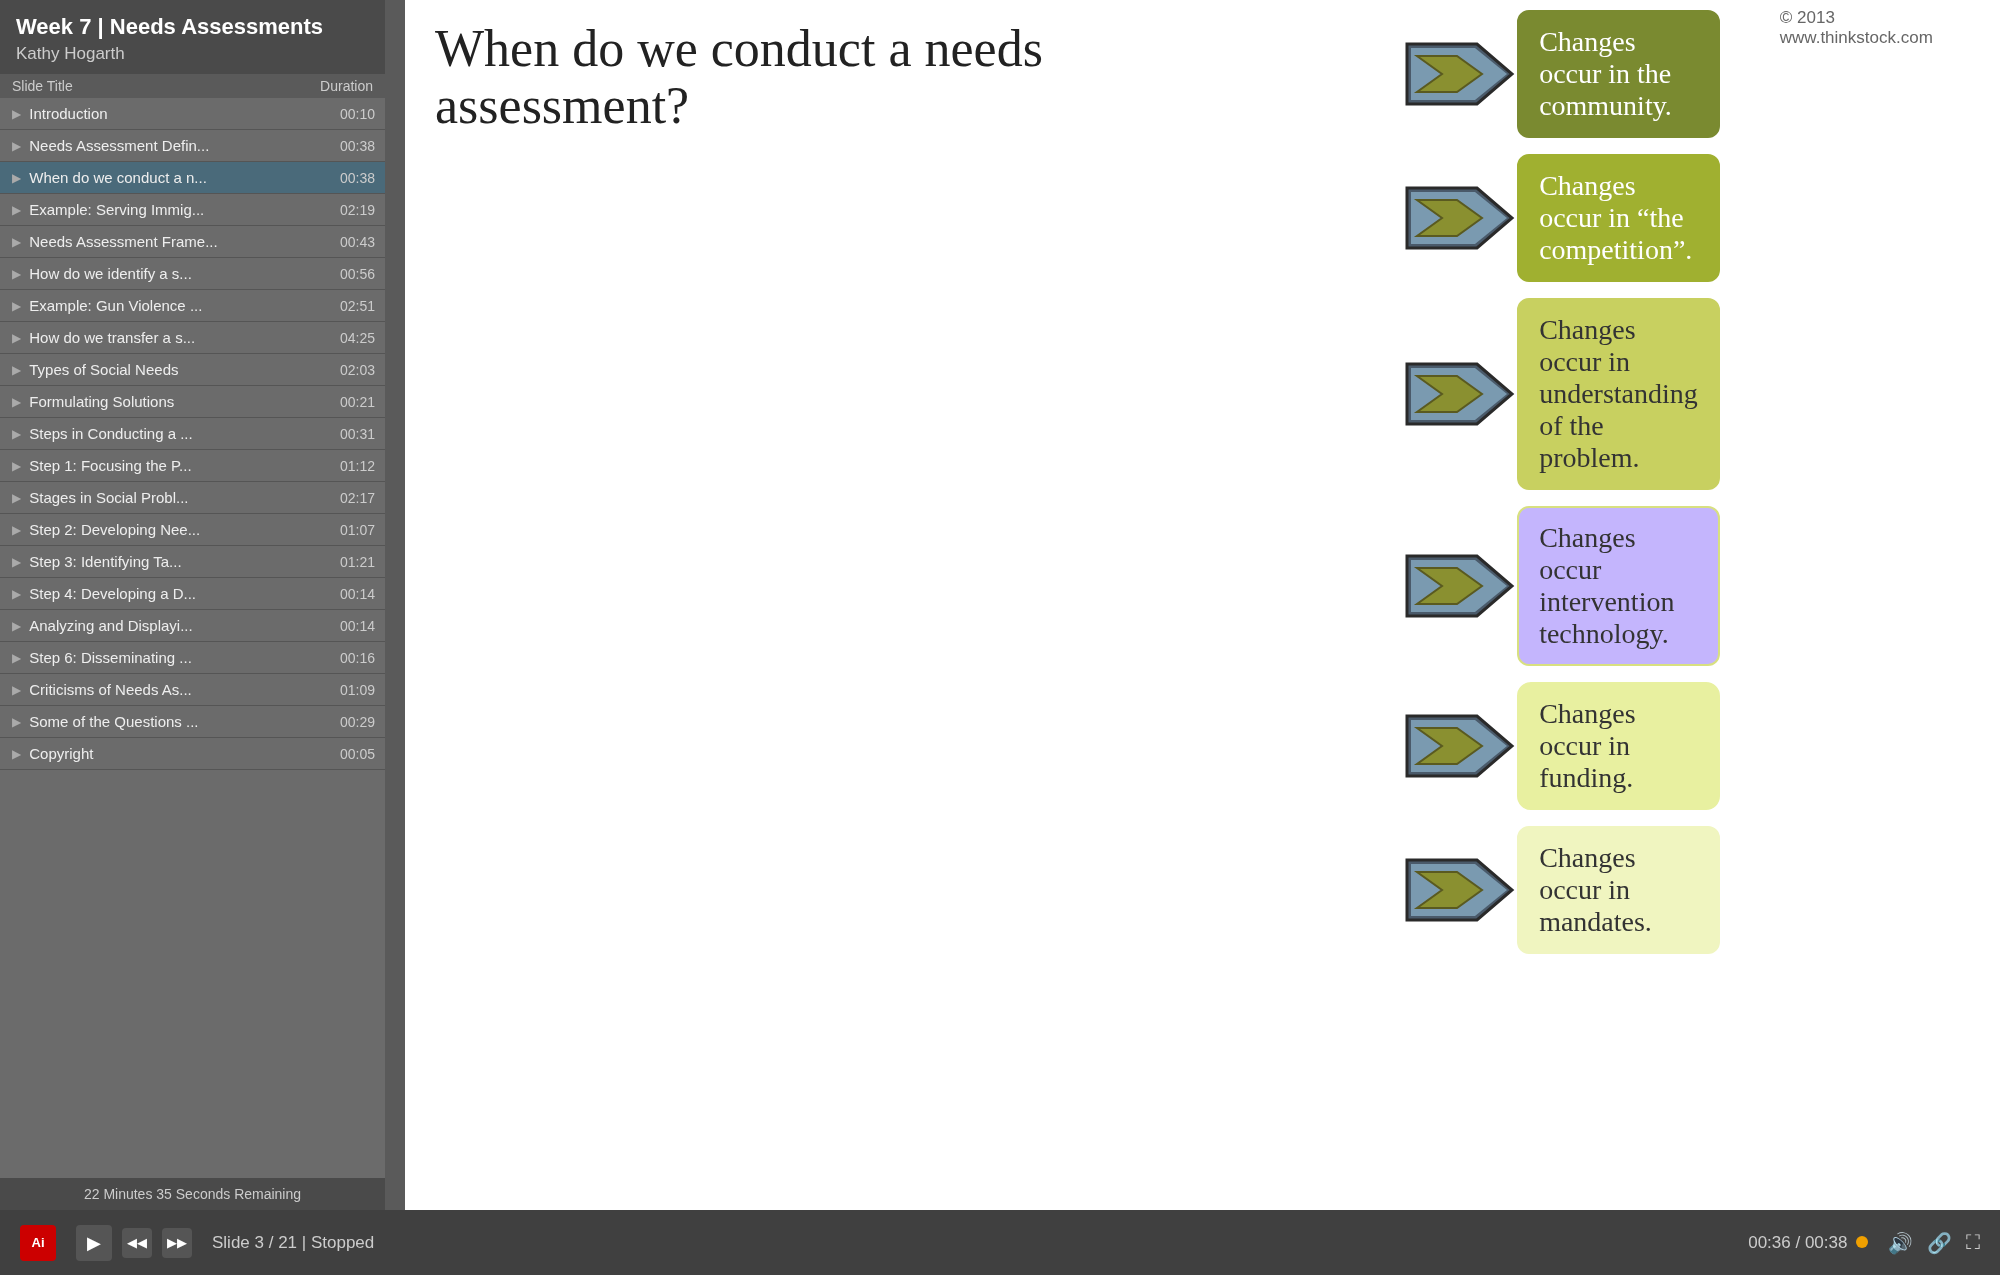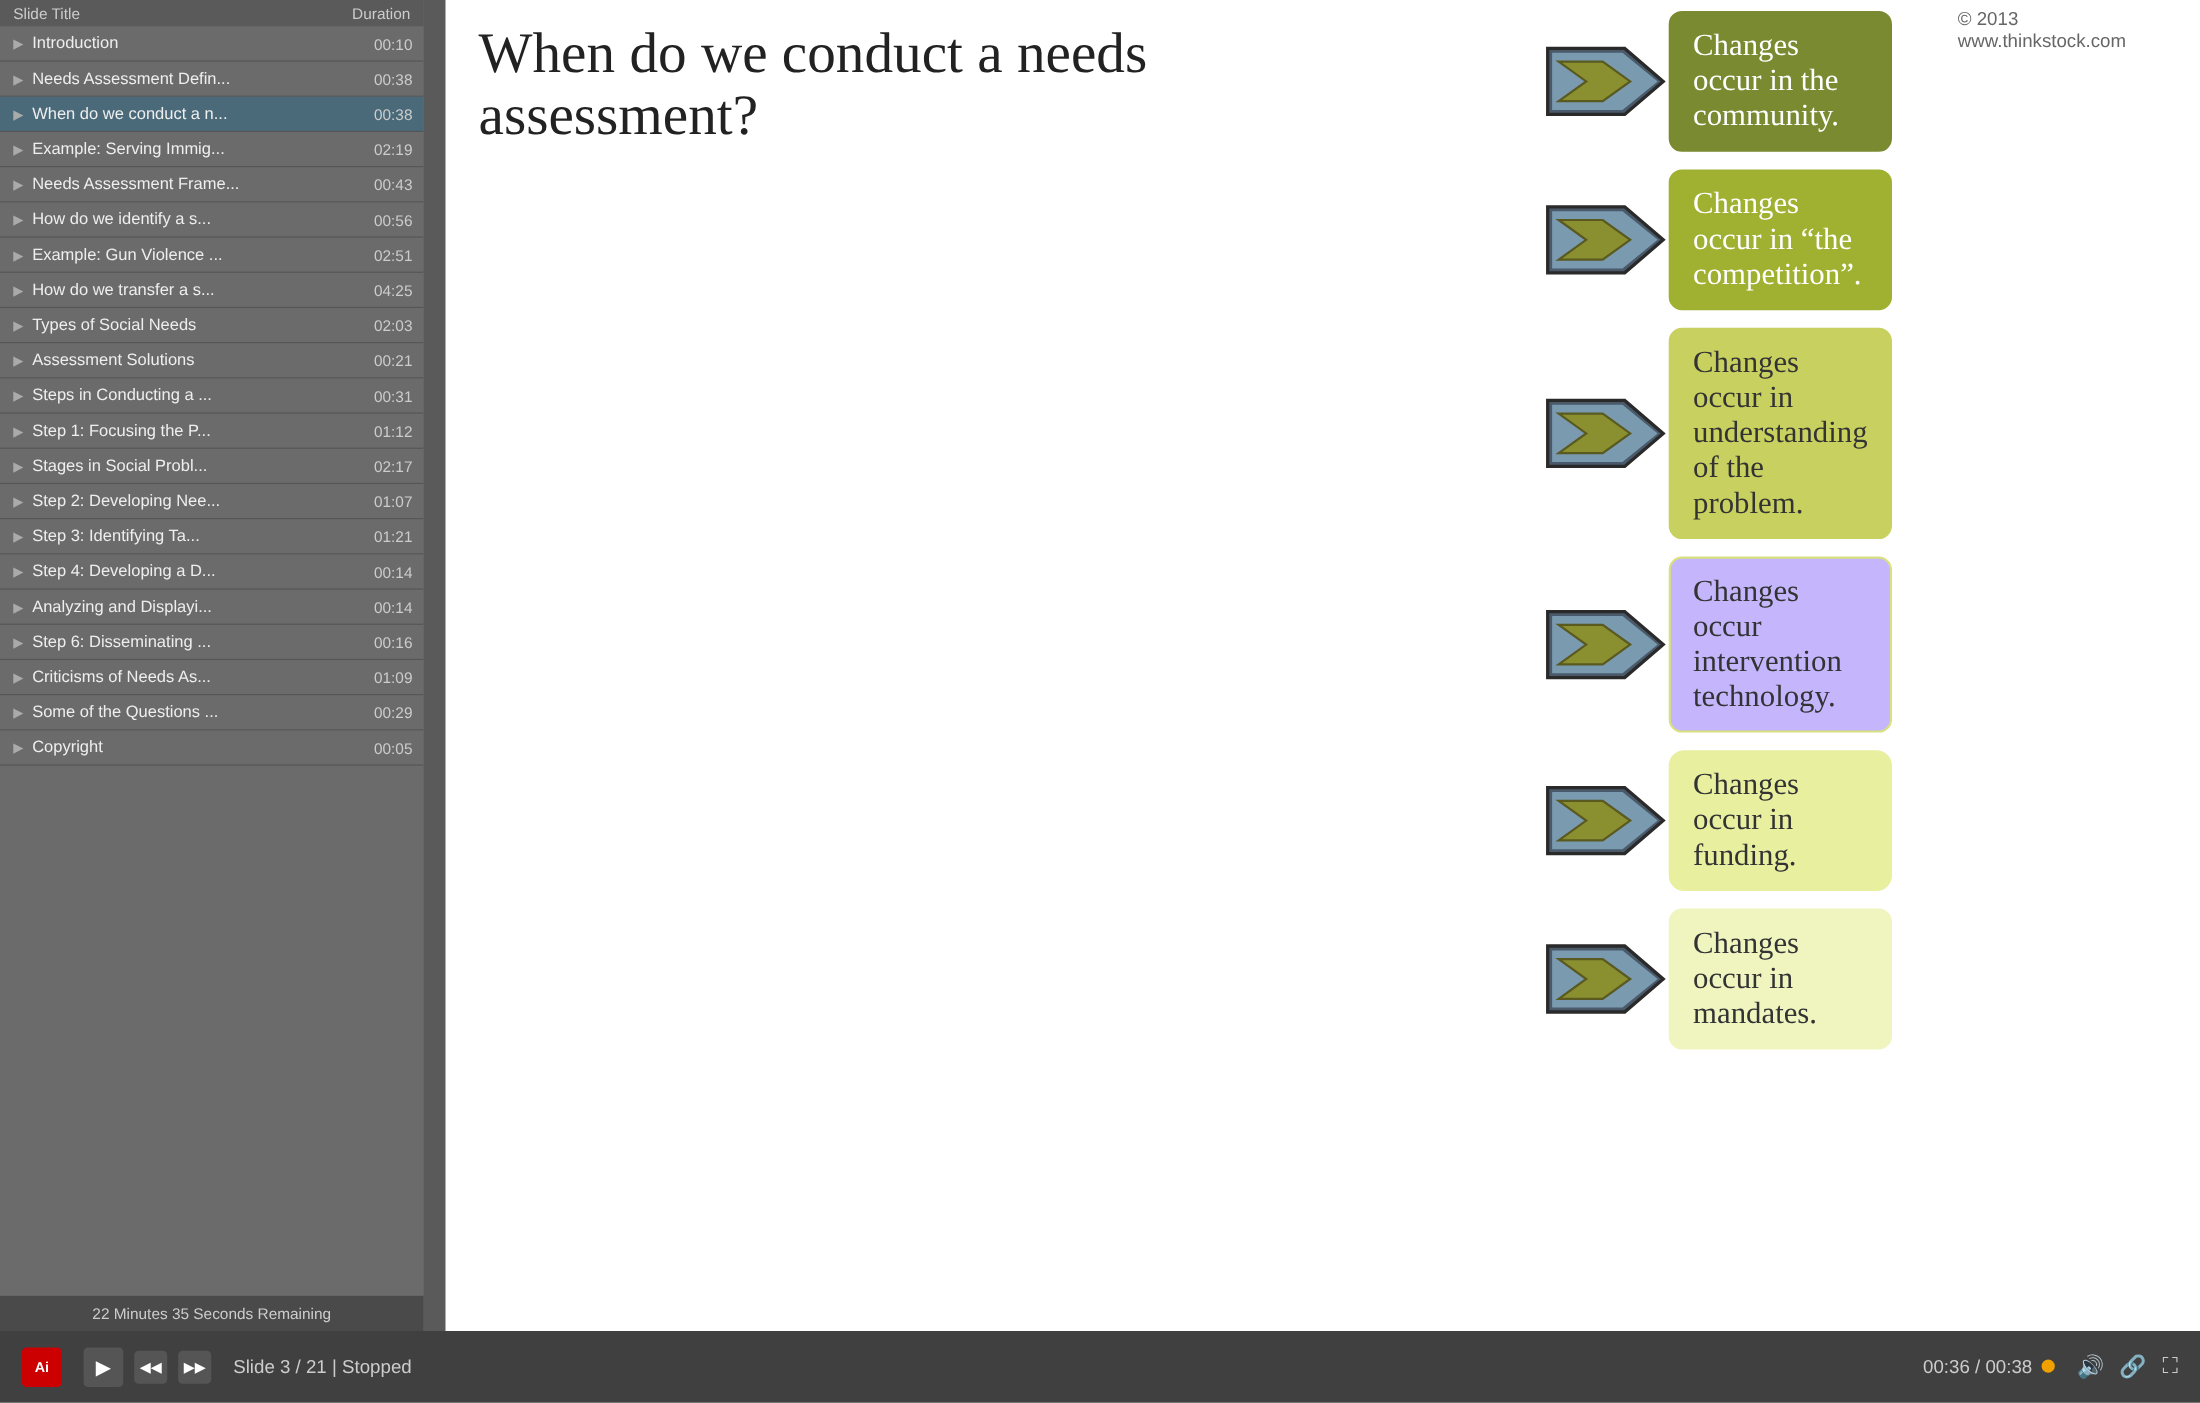--- a/index.html
+++ b/index.html
@@ -64,20 +64,24 @@
     .progress-bar-container { margin: 0 30px 6px 30px; height: 6px; background: #ccc; border-radius: 3px; }
     .progress-bar-fill { height: 100%; width: 16%; background: #7a8a30; border-radius: 3px; }
   </style>
 </head>
 <body>
 
 <div class="app-container">
   <div class="main-area">
 
     <div class="sidebar">
+      <div class="sidebar-header">
+        <div class="sidebar-title">Week 7 | Needs Assessments</div>
+        <div class="sidebar-subtitle">Kathy Hogarth</div>
+      </div>
       <div class="sidebar-table-header">
         <span>Slide Title</span>
         <span>Duration</span>
       </div>
       <div class="sidebar-list" id="sidebar-list">
           <div class="sidebar-item">
     <span class="sidebar-item-arrow">▶</span>
     <span class="sidebar-item-title">Introduction</span>
     <span class="sidebar-item-duration">00:10</span>
   </div>
@@ -116,21 +120,21 @@
     <span class="sidebar-item-title">How do we transfer a s...</span>
     <span class="sidebar-item-duration">04:25</span>
   </div>
           <div class="sidebar-item">
     <span class="sidebar-item-arrow">▶</span>
     <span class="sidebar-item-title">Types of Social Needs</span>
     <span class="sidebar-item-duration">02:03</span>
   </div>
           <div class="sidebar-item">
     <span class="sidebar-item-arrow">▶</span>
-    <span class="sidebar-item-title">Assessment Solutions</span>
+    <span class="sidebar-item-title">Formulating Solutions</span>
     <span class="sidebar-item-duration">00:21</span>
   </div>
           <div class="sidebar-item">
     <span class="sidebar-item-arrow">▶</span>
     <span class="sidebar-item-title">Steps in Conducting a ...</span>
     <span class="sidebar-item-duration">00:31</span>
   </div>
           <div class="sidebar-item">
     <span class="sidebar-item-arrow">▶</span>
     <span class="sidebar-item-title">Step 1: Focusing the P...</span>

